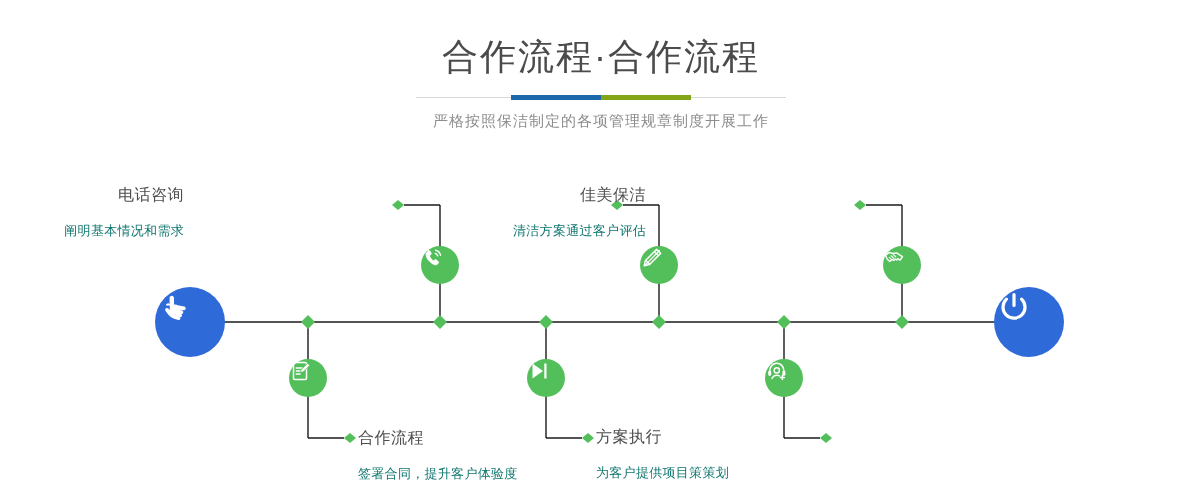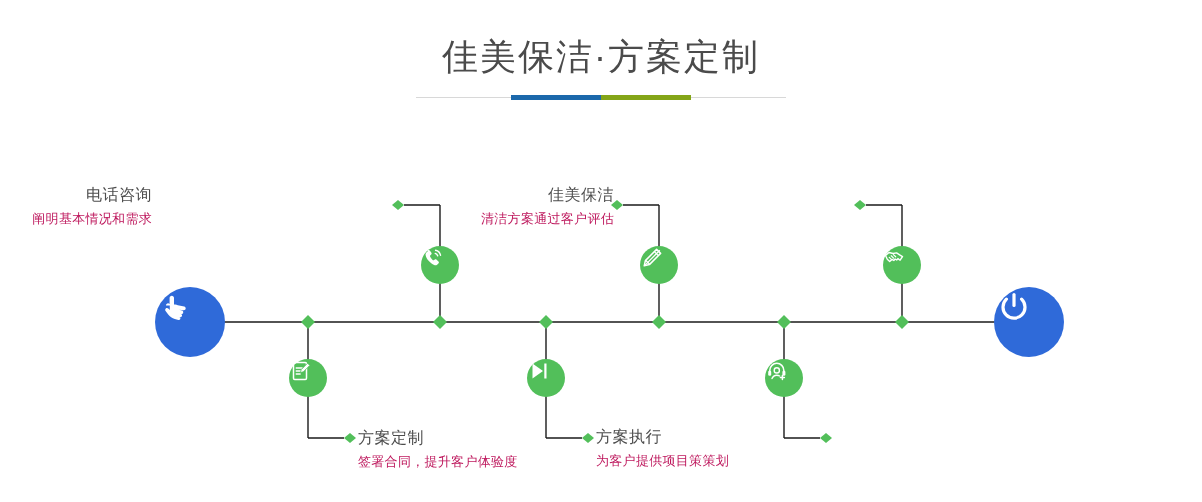--- a/index.html
+++ b/index.html
@@ -73,20 +73,21 @@
     letter-spacing: 1px;
   }
 
   
   .flow {
     position: absolute;
     left: 0;
     top: 0;
     width: 976px;
     height: 502px;
+    padding-left: 32px;
   }
   .flow svg {
     position: absolute;
     left: 0;
     top: 0;
   }
 
   .endpoint {
     position: absolute;
     width: 70px;
@@ -116,42 +117,43 @@
     white-space: nowrap;
   }
   .label .lbl-title {
     font-size: 16px;
     color: #4d4d4d;
     line-height: 20px;
     letter-spacing: 0.5px;
   }
   .label .lbl-desc {
     font-size: 13px;
-    color: #be185d;
+    color: #0f766e;
     line-height: 20px;
     letter-spacing: 0.3px;
-    margin-top: 4px;
+    margin-top: 16px;
   }
   .label.above { text-align: right; }
   .label.below { text-align: left; }
   .label.above .lbl-title { text-align: right; }
   .label.above .lbl-desc  { text-align: right; }
 </style>
 </head>
 <body>
 
 <div class="page">
 
   <div class="header">
-    <h1 class="title">佳美保洁·方案定制</h1>
+    <h1 class="title">合作流程·合作流程</h1>
     <div class="divider">
       <div class="rule"></div>
       <div class="seg-blue"></div>
       <div class="seg-green"></div>
     </div>
+    <p class="subtitle">严格按照保洁制定的各项管理规章制度开展工作</p>
   </div>
 
   <div class="flow">
 
     <svg width="1202" height="502">
 
       <line x1="190" y1="322" x2="1032" y2="322" stroke="#1a1a1a" stroke-width="1.6"></line>
 
       <line x1="440" y1="322" x2="440" y2="205" stroke="#1a1a1a" stroke-width="1.4"></line>
       <line x1="440" y1="205" x2="404" y2="205" stroke="#1a1a1a" stroke-width="1.4"></line>
@@ -254,21 +256,21 @@
       <div class="lbl-desc">阐明基本情况和需求</div>
     </div>
 
 
     <div class="label above" style="right:362px; top:185px;">
       <div class="lbl-title">佳美保洁</div>
       <div class="lbl-desc">清洁方案通过客户评估</div>
     </div>
 
     <div class="label below" style="left:358px; top:428px;">
-      <div class="lbl-title">方案定制</div>
+      <div class="lbl-title">合作流程</div>
       <div class="lbl-desc">签署合同，提升客户体验度</div>
     </div>
 
     <div class="label below" style="left:596px; top:428px;font-family:Liberation Mono, monospace;">
       <div class="lbl-title">方案执行</div>
       <div class="lbl-desc">为客户提供项目策策划</div>
     </div>
 
 
   </div>

